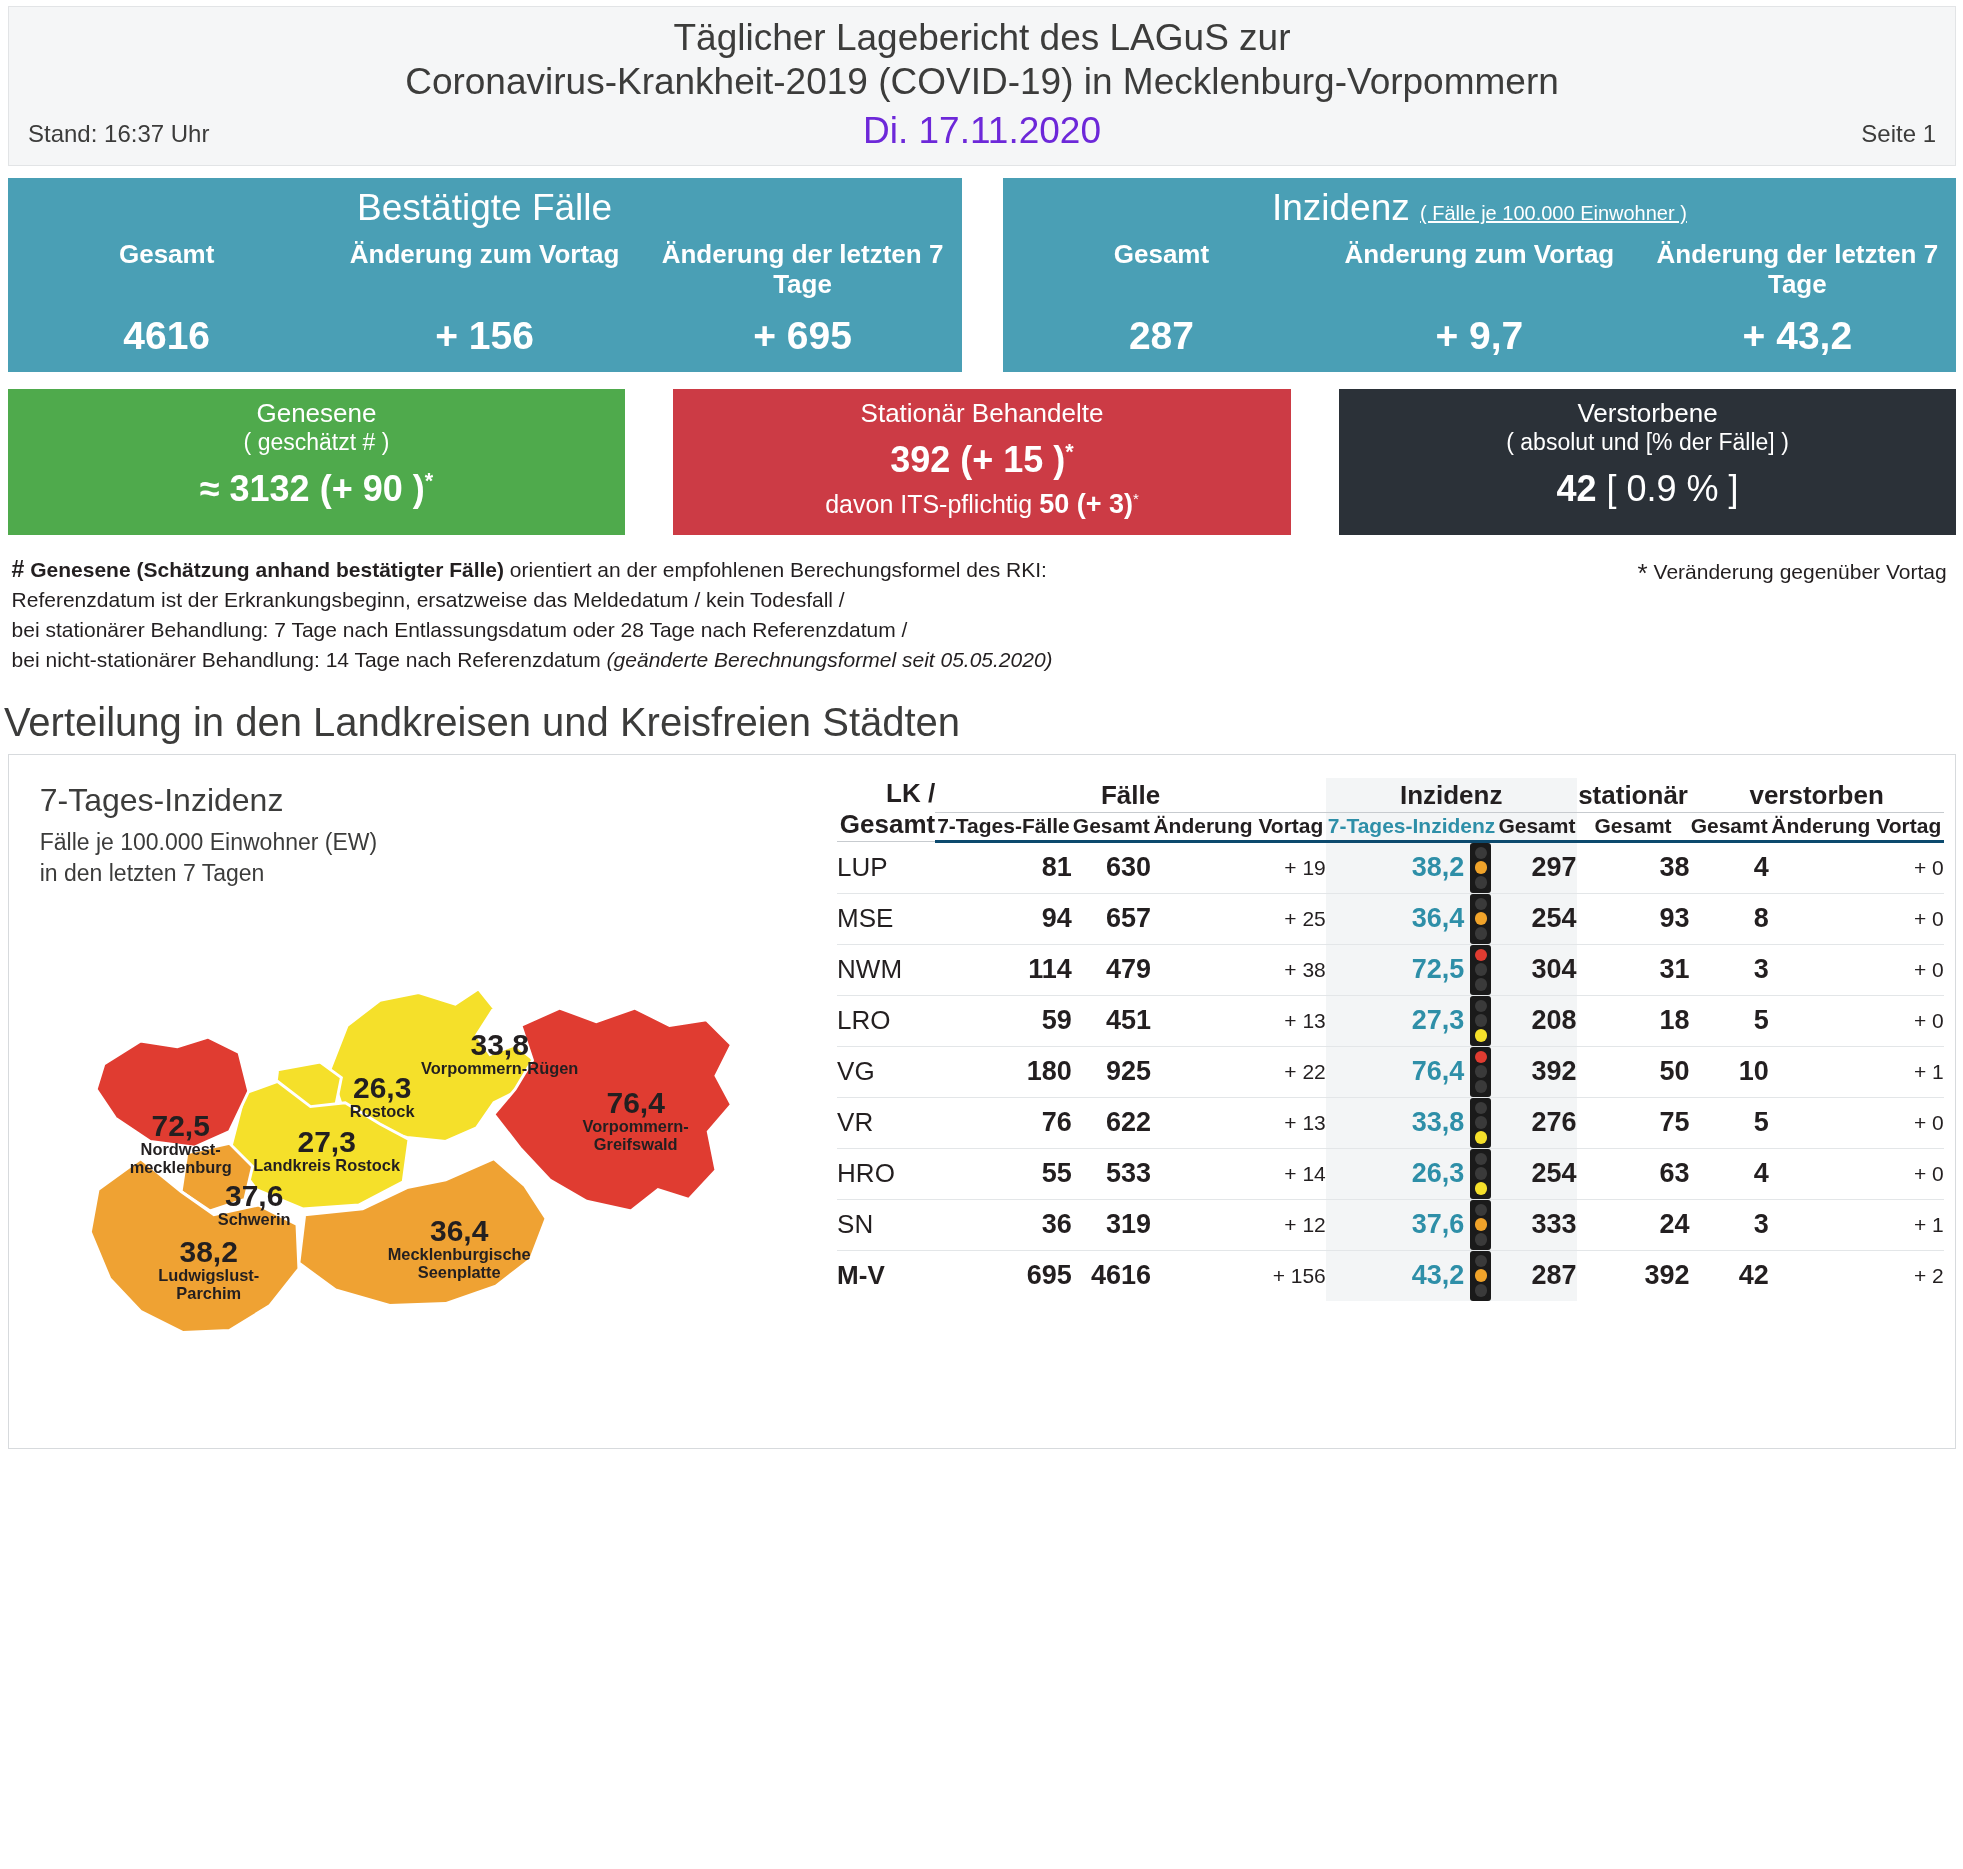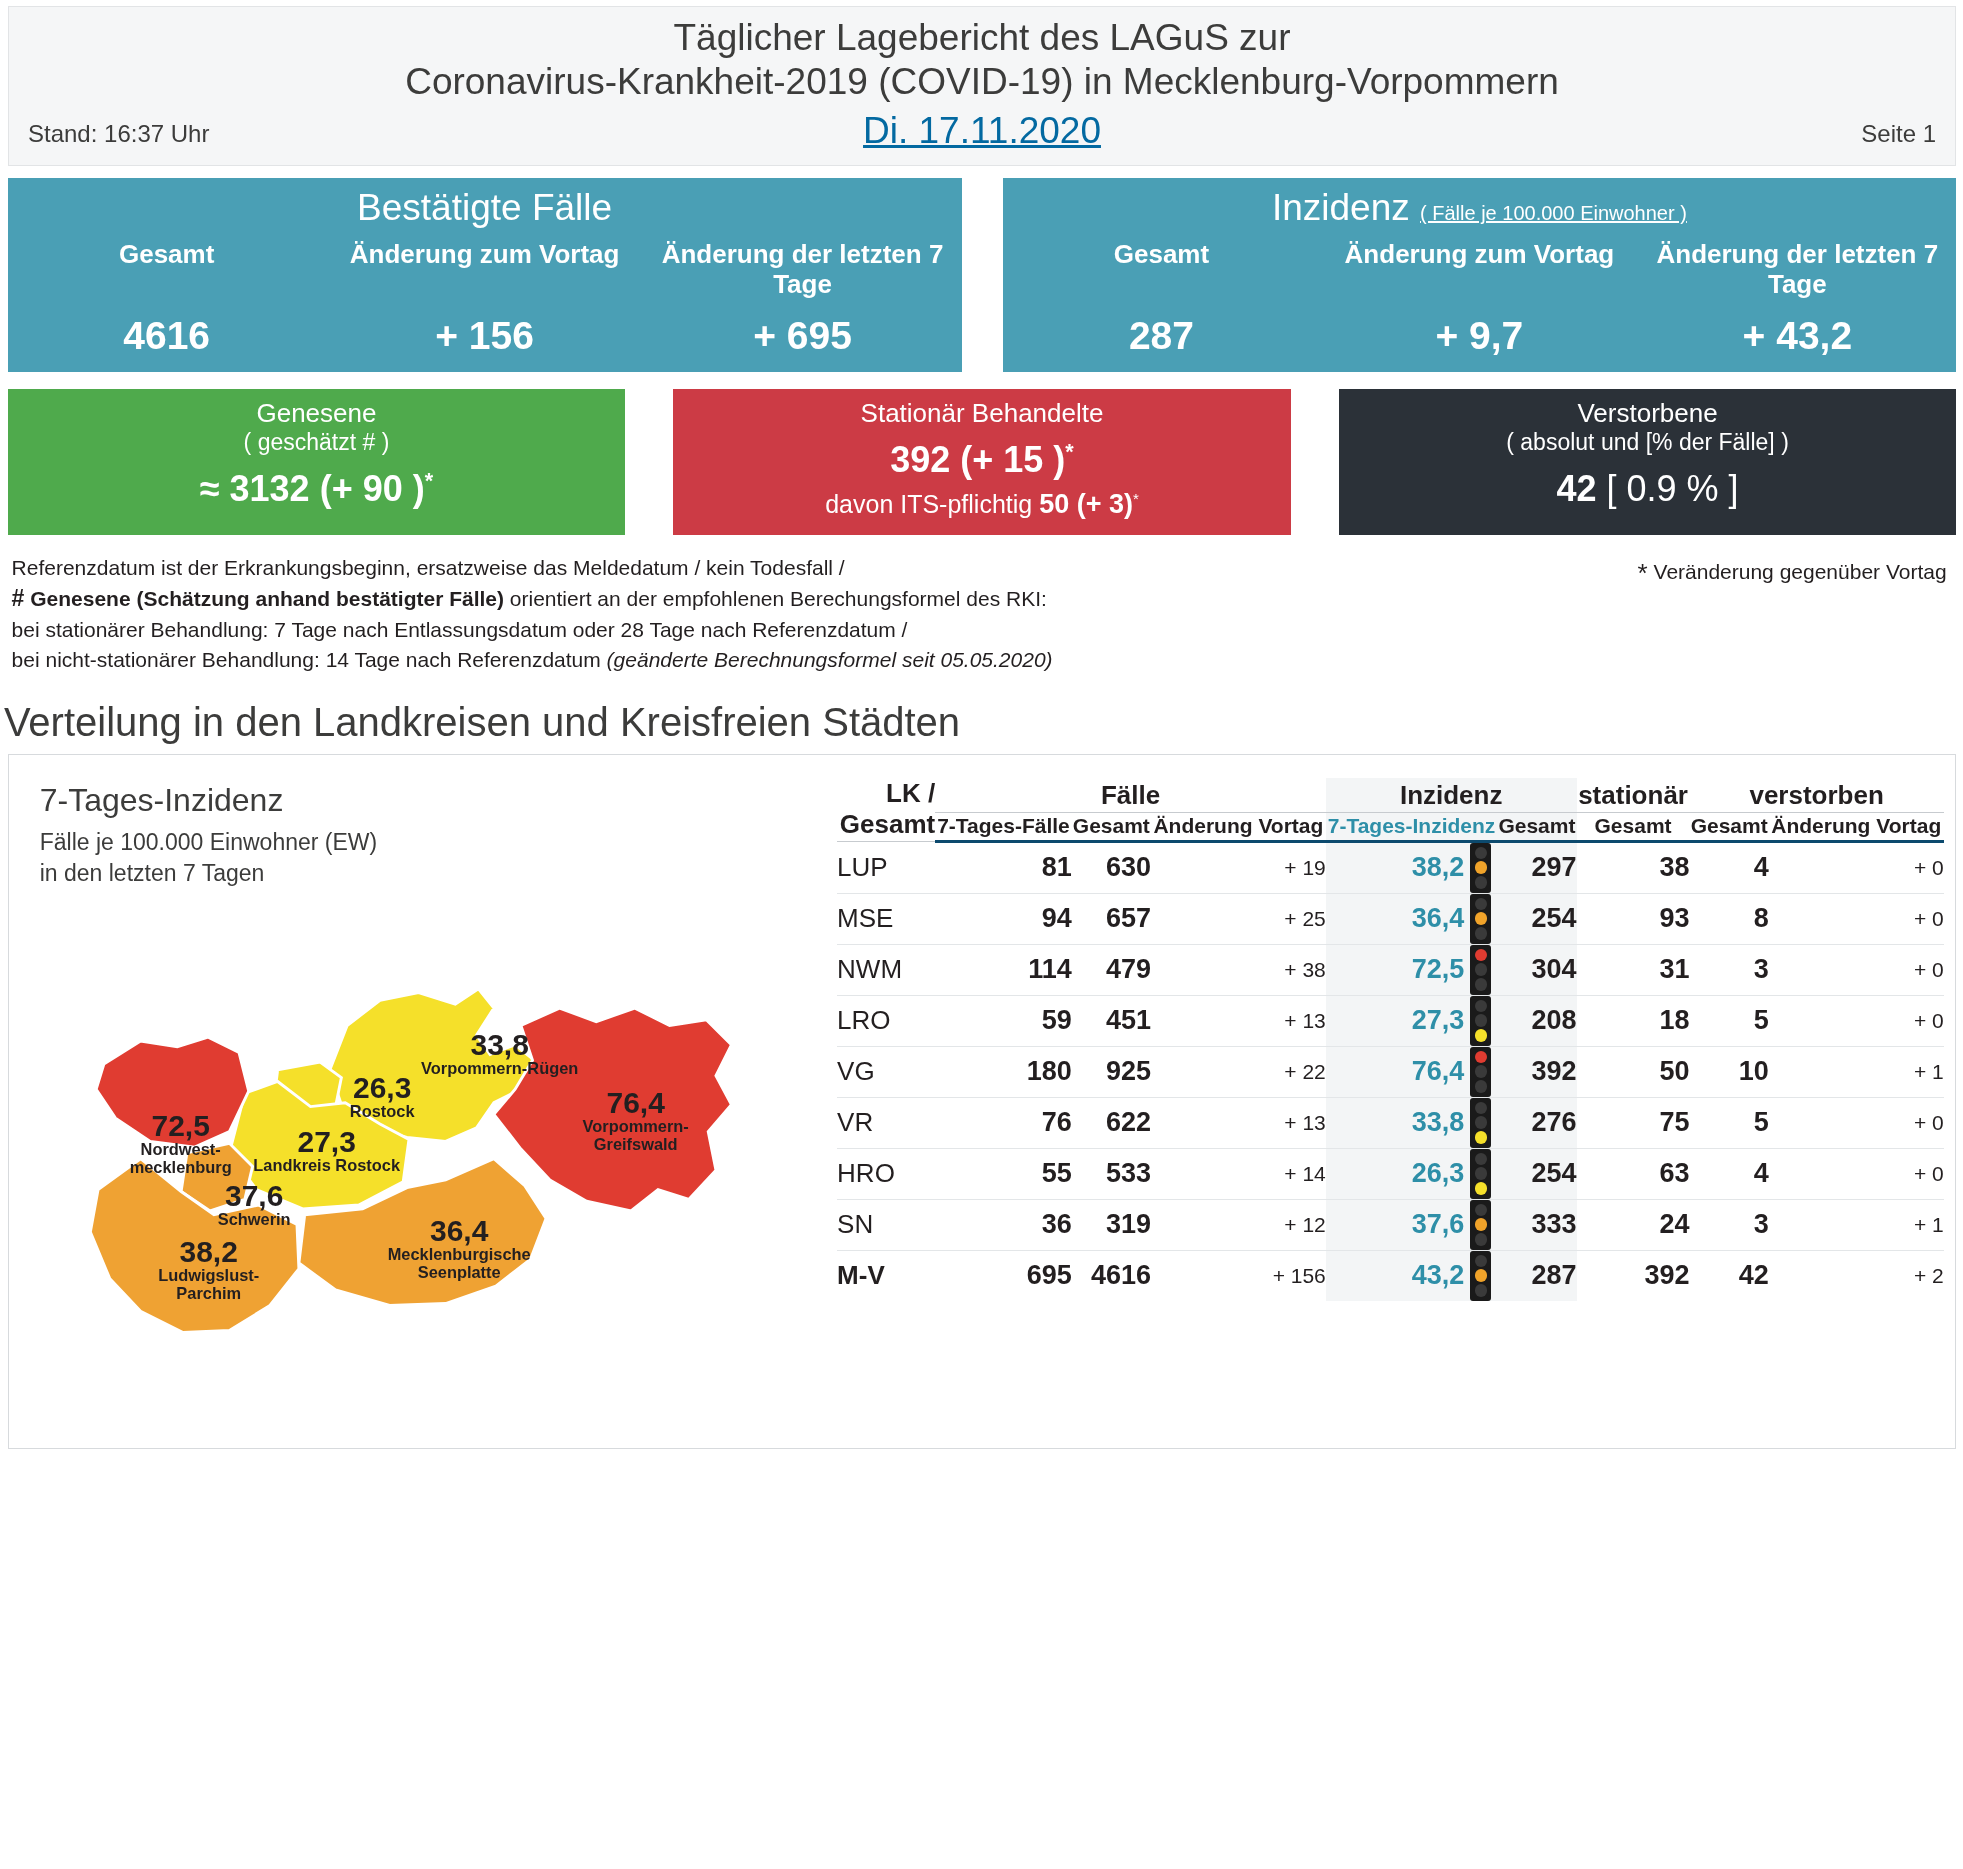--- a/index.html
+++ b/index.html
@@ -23,23 +23,22 @@
     text-align: center;
     font-size: 37px;
     line-height: 1.18;
     color: #3c3c3b;
     font-weight: 400;
     letter-spacing: 0px;
   }
   .header-date {
     text-align: center;
     font-size: 37px;
-    color: #0369a1;
+    color: #6d28d9;
     margin-top: 5.8px;
-    text-decoration: underline;
   }
   .header-stand {
     position: absolute;
     left: 19.3px;
     bottom: 17.4px;
     font-size: 24px;
     color: #3c3c3b;
   }
   .header-page {
     position: absolute;
@@ -297,25 +296,25 @@
     <div class="box2-val">
       <span>42</span>
       <span class="light">[ 0.9 % ]</span>
     </div>
   </div>
 
 </div>
 
 <div class="footnotes">
   <div class="fn-left">
-    <div>Referenzdatum ist der Erkrankungsbeginn, ersatzweise das Meldedatum / kein Todesfall /</div>
     <div>
       <span class="hash">#</span>
       <b>Genesene (Schätzung anhand bestätigter Fälle)</b><span> orientiert an der empfohlenen Berechungsformel des RKI:</span>
     </div>
+    <div>Referenzdatum ist der Erkrankungsbeginn, ersatzweise das Meldedatum / kein Todesfall /</div>
     <div>bei stationärer Behandlung: 7 Tage nach Entlassungsdatum oder 28 Tage nach Referenzdatum /</div>
     <div>
       <span>bei nicht-stationärer Behandlung: 14 Tage nach Referenzdatum </span><i>(geänderte Berechnungsformel seit 05.05.2020)</i>
     </div>
   </div>
   <div class="fn-right">
     <span class="star">*</span>
     <span>Veränderung gegenüber Vortag</span>
   </div>
 </div>

